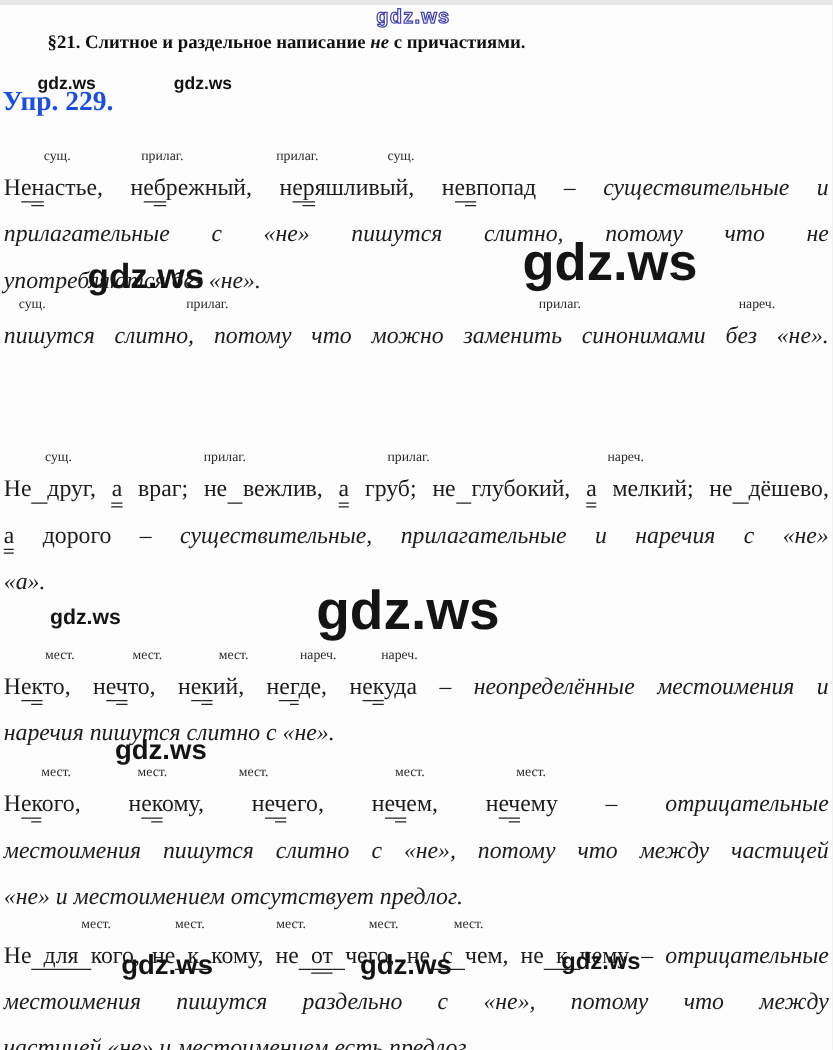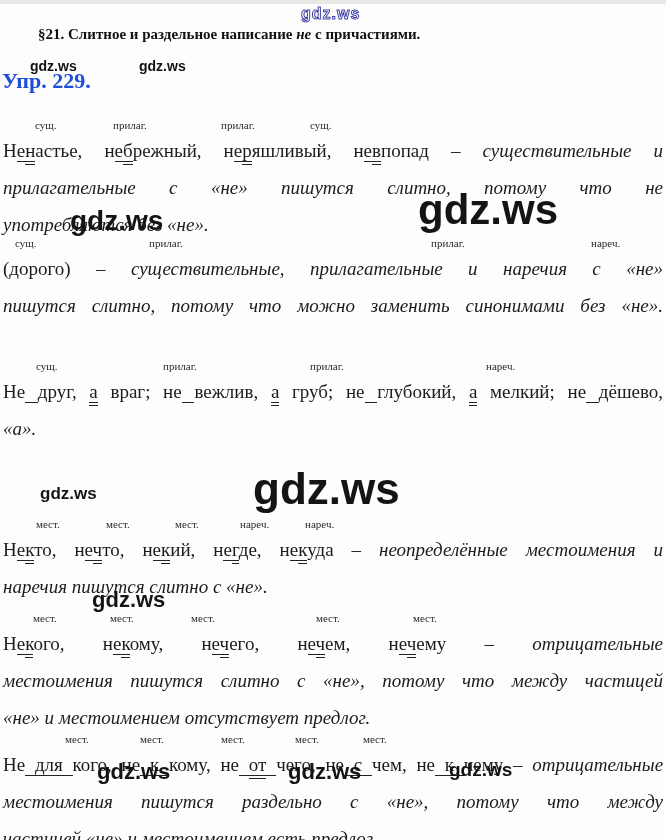--- a/index.html
+++ b/index.html
@@ -71,31 +71,31 @@
         <div class="line"><span class="s-i">прилагательные с «не» пишутся слитно, потому что не</span></div>
         <div class="line ns"><span class="s-i">употребляются без «не».</span></div>
       </div>
       <div class="para" style="top: 233px;">
         <div class="label-row">
           <span style="left: 12px;">сущ.</span>
           <span style="left: 146px;">прилаг.</span>
           <span style="left: 428px;">прилаг.</span>
           <span style="left: 588px;">нареч.</span>
         </div>
-        <div class="line"><span class="s-n">(дорого) – </span><span class="s-i">существительные, прилагательные и наречия с «не»</span></div>
         <div class="line"><span class="s-i">пишутся слитно, потому что можно заменить синонимами без «не».</span></div>
       </div>
       <div class="para" style="top: 356px;">
         <div class="label-row">
           <span style="left: 33px;">сущ.</span>
           <span style="left: 160px;">прилаг.</span>
           <span style="left: 307px;">прилаг.</span>
           <span style="left: 483px;">нареч.</span>
         </div>
         <div class="line"><span class="s-n">Не</span><span class="s-us">&nbsp;</span><span class="s-n">друг, </span><span class="s-uu">а</span><span class="s-n"> враг; не</span><span class="s-us">&nbsp;</span><span class="s-n">вежлив, </span><span class="s-uu">а</span><span class="s-n"> груб; не</span><span class="s-us">&nbsp;</span><span class="s-n">глубокий, </span><span class="s-uu">а</span><span class="s-n"> мелкий; не</span><span class="s-us">&nbsp;</span><span class="s-n">дёшево,</span></div>
+        <div class="line"><span class="s-uu">а</span><span class="s-n"> дорого – </span><span class="s-i">существительные, прилагательные и наречия с «не»</span></div>
         <div class="line ns"><span class="s-i">«а».</span></div>
       </div>
       <div class="para" style="top: 514px;">
         <div class="label-row">
           <span style="left: 33px;">мест.</span>
           <span style="left: 103px;">мест.</span>
           <span style="left: 172px;">мест.</span>
           <span style="left: 237px;">нареч.</span>
           <span style="left: 302px;">нареч.</span>
         </div>

